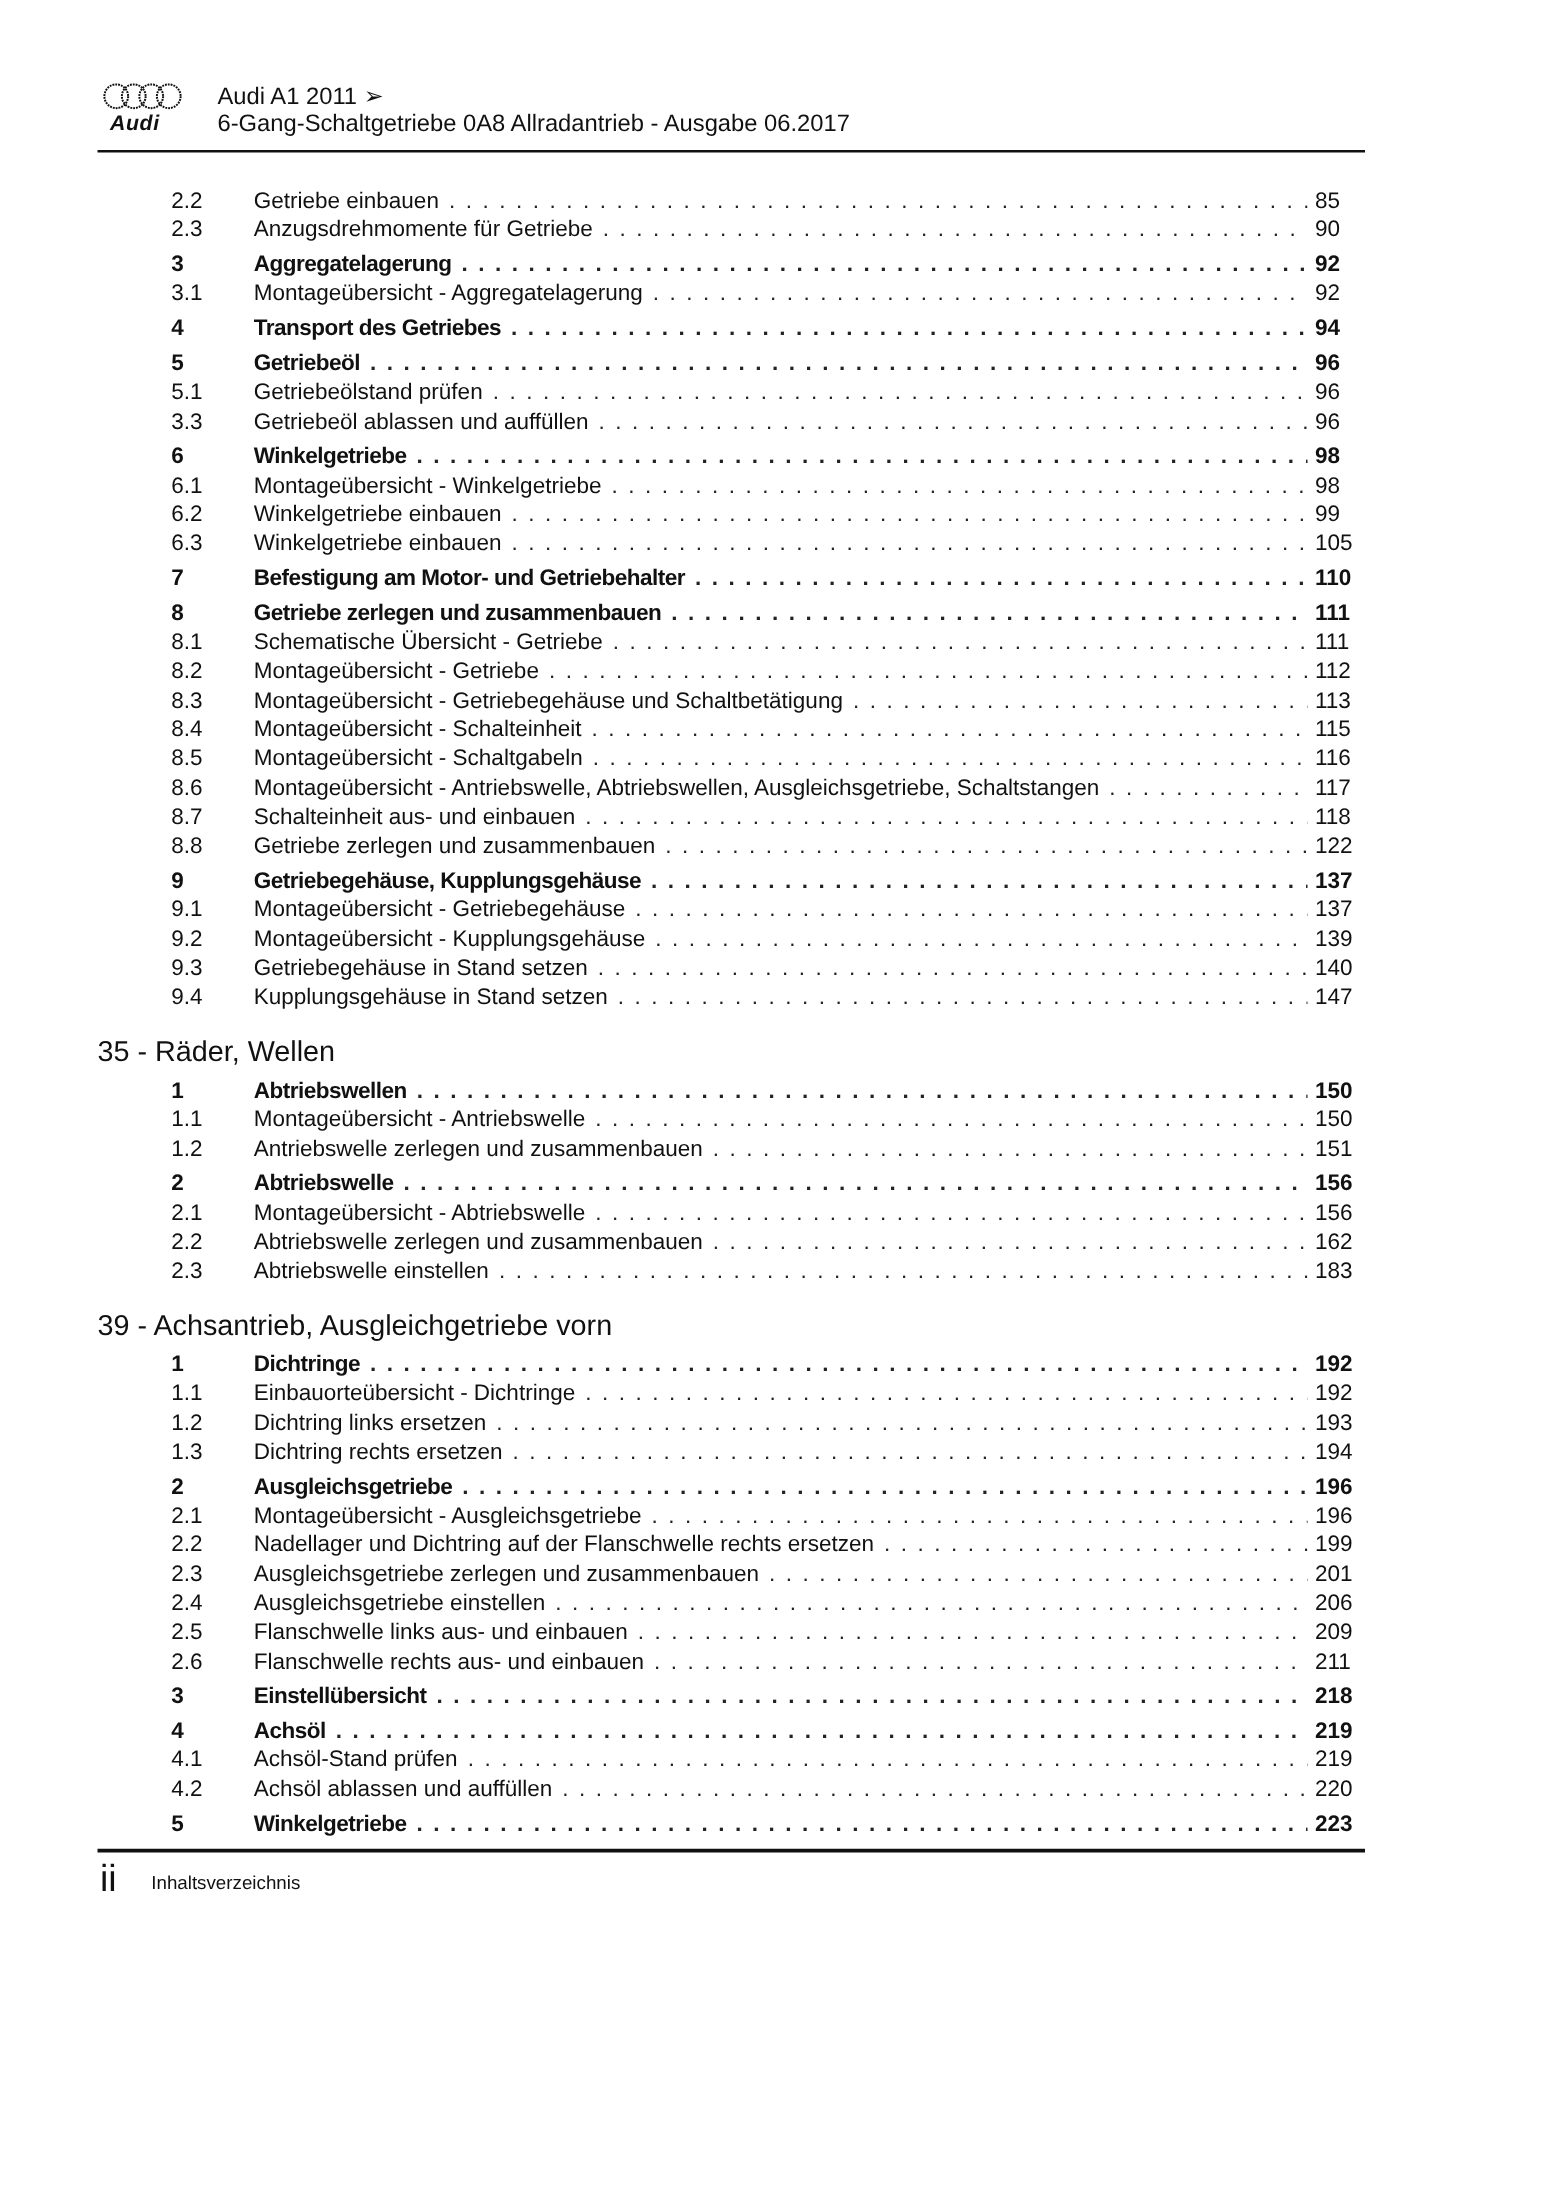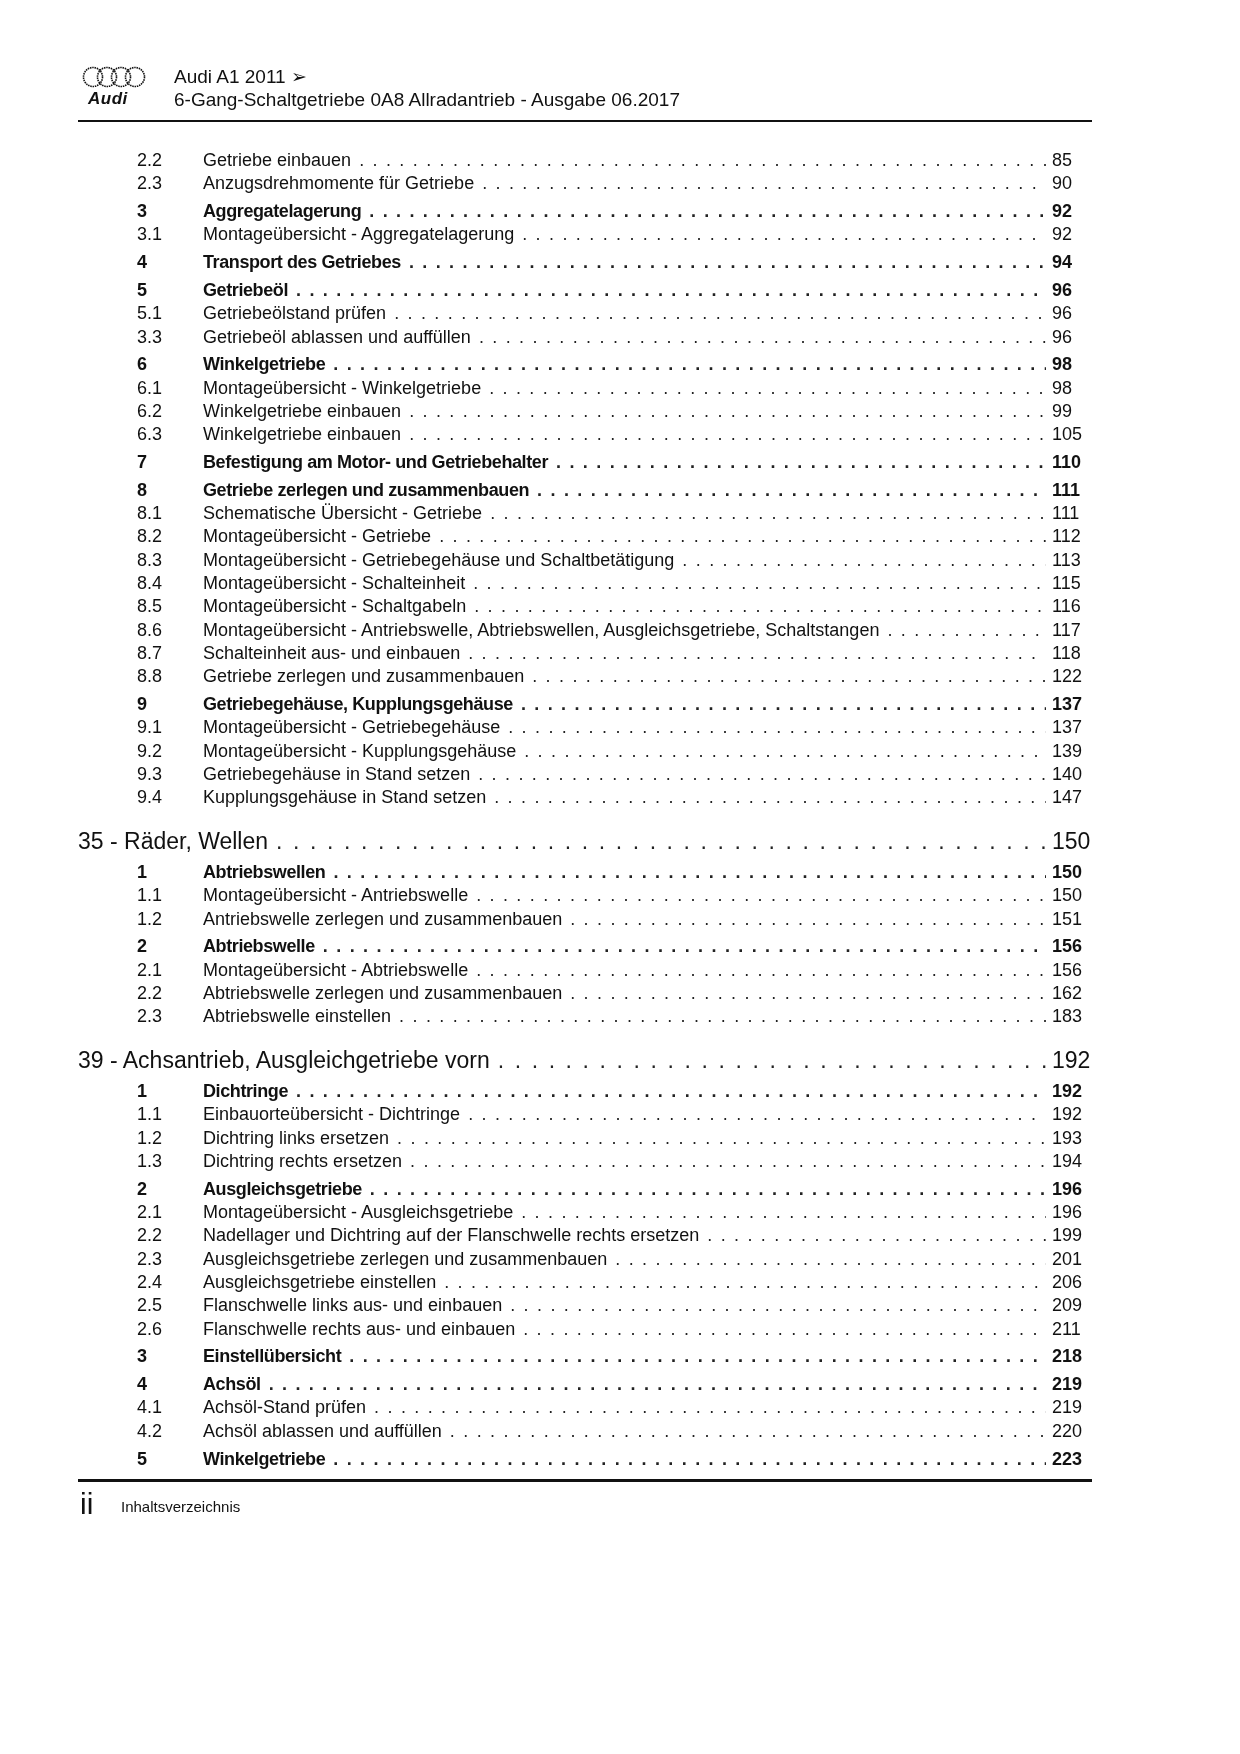--- a/index.html
+++ b/index.html
@@ -15,21 +15,21 @@
   .toc { position: absolute; left: 78px; top: 150px; width: 1014px; }
   .row { position: relative; display: flex; align-items: baseline; white-space: nowrap; overflow: hidden; }
   .row .num { width: 66px; flex: none; }
   .row .title { flex: none; padding-right: 8px; }
   .row .dots { flex: 1 1 auto; overflow: hidden; letter-spacing: 6.6px; color: #222; }
   .row .dots::before { content: ". . . . . . . . . . . . . . . . . . . . . . . . . . . . . . . . . . . . . . . . . . . . . . . . . . . . . . . . . . . . . . . . . . . . . . . . . . . . . . . . . . . . . . . . . . . . . . . . . . . . . . . . . . . . . . . . . . . . . . . . . . . . . . . . . . . . . . . . . . . . . . . . . . . . . . . . . . . . . . . . . . . . . . . . . . . . . . . . ."; letter-spacing: 0; word-spacing: 3.4px; }
   .row .page { flex: none; text-align: left; padding-left: 6px; min-width: 40px; }
   .sub { font-size: 18px; height: 23.3px; padding-left: 59px; }
   .sec { font-size: 18px; height: 23.3px; padding-left: 59px; font-weight: bold; margin-top: 4.5px; }
   .sec .title { letter-spacing: -0.4px; }
-  .chap { font-size: 23px; height: 30px; margin-top: 17px; margin-bottom: 3px; }
+  .chap { font-size: 23px; height: 30px; margin-top: 17px; margin-bottom: 3px; flex-direction: column; }
   .chap .dots::before { word-spacing: 4.2px; }
   .chap .page { padding-left: 2px; }
   .foot-rule { position: absolute; left: 78px; top: 1479px; width: 1014px; height: 3px; background: #111; }
   .folio { position: absolute; left: 80px; top: 1489px; font-size: 30px; line-height: 1; }
   .foot-label { position: absolute; left: 121px; top: 1498px; font-size: 15px; }
 </style>
 </head>
 <body>
 
 <div class="header">

